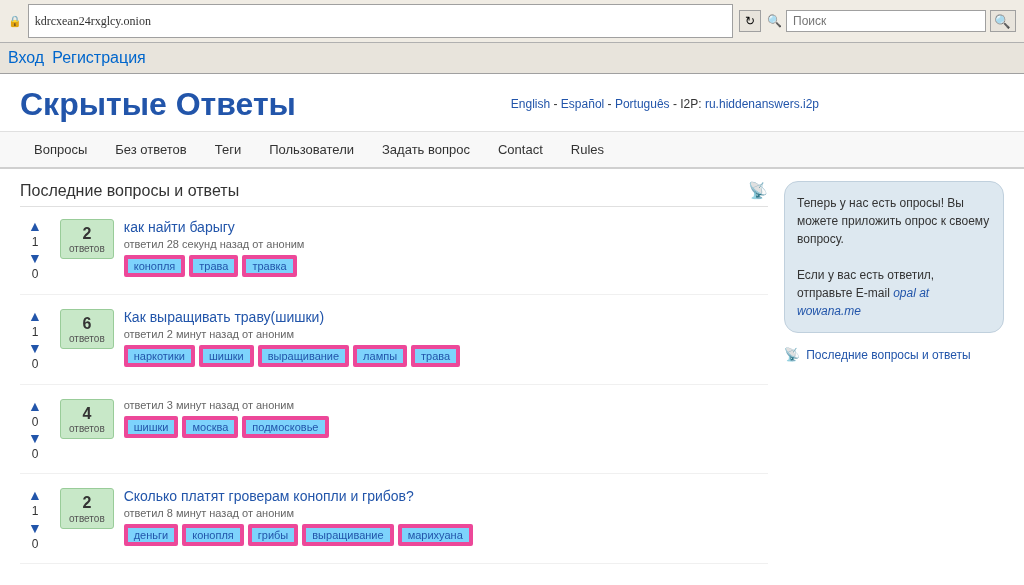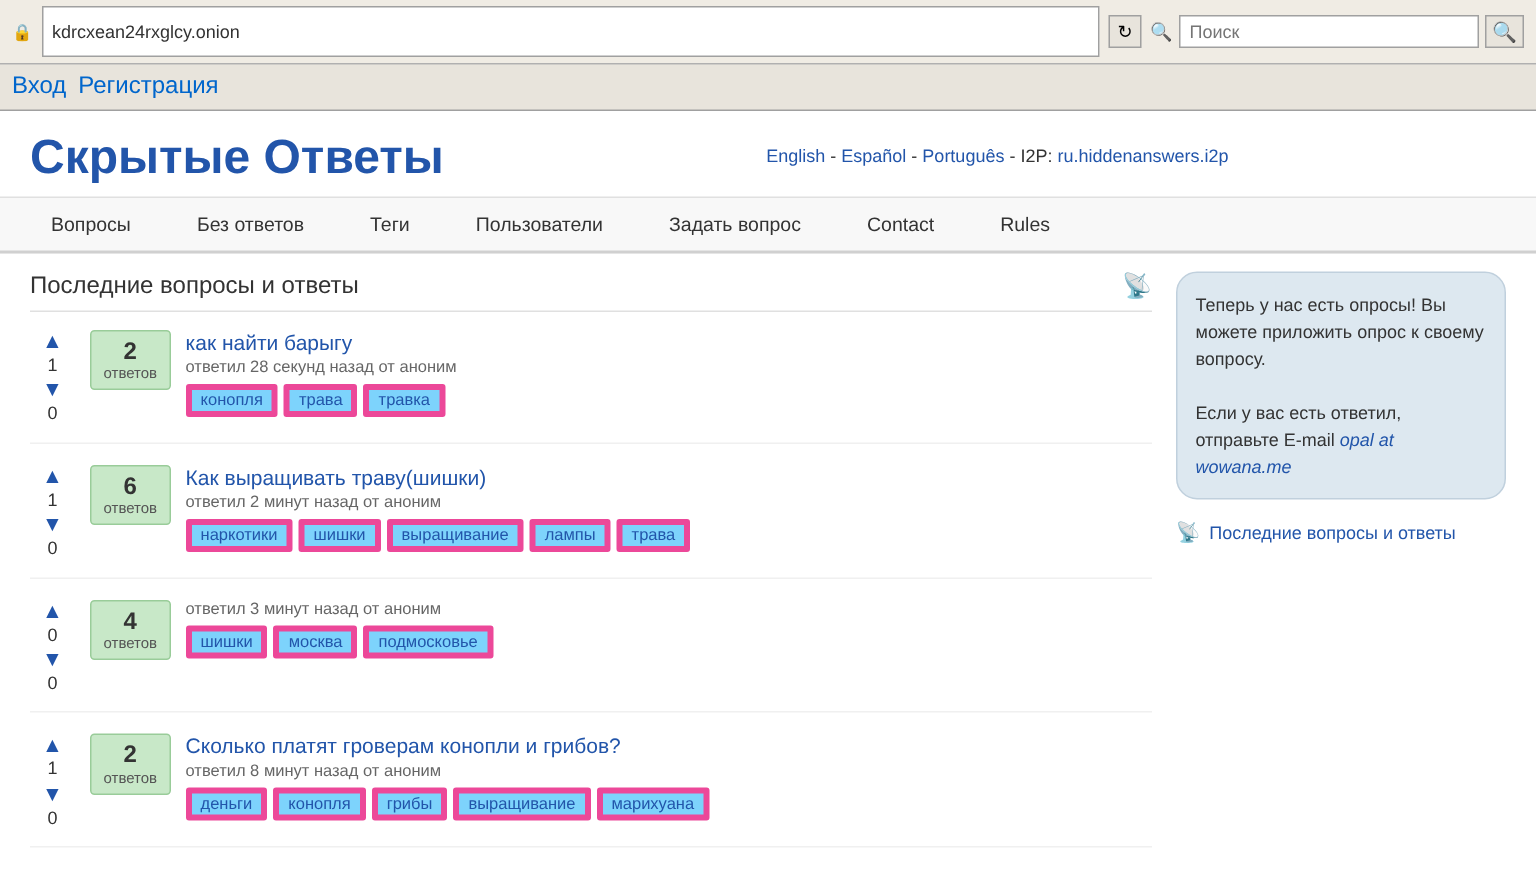--- a/index.html
+++ b/index.html
@@ -23,20 +23,21 @@
       font-size: 11px;
     }
     .address-input {
       flex: 1;
       height: 22px;
       border: 1px solid #a0a0a0;
       background: white;
       padding: 16px 6px;
       font-size: 12px;
       color: #333;
+      font-family: Liberation Serif, serif;
     }
     .refresh-btn {
       width: 22px;
       height: 22px;
       border: 1px solid #a0a0a0;
       background: #e8e4dc;
       cursor: pointer;
       display: flex;
       align-items: center;
       justify-content: center;
@@ -131,21 +132,21 @@
 
     
     .main-nav {
       background: #f8f8f8;
       border-bottom: 2px solid #d0d0d0;
       padding: 0 20px;
     }
     .main-nav ul {
       list-style: none;
       display: flex;
-      gap: 16px;
+      gap: 0;
     }
     .main-nav ul li a {
       display: block;
       padding: 10px 14px;
       color: #333;
       text-decoration: none;
       font-size: 13px;
     }
 
     

